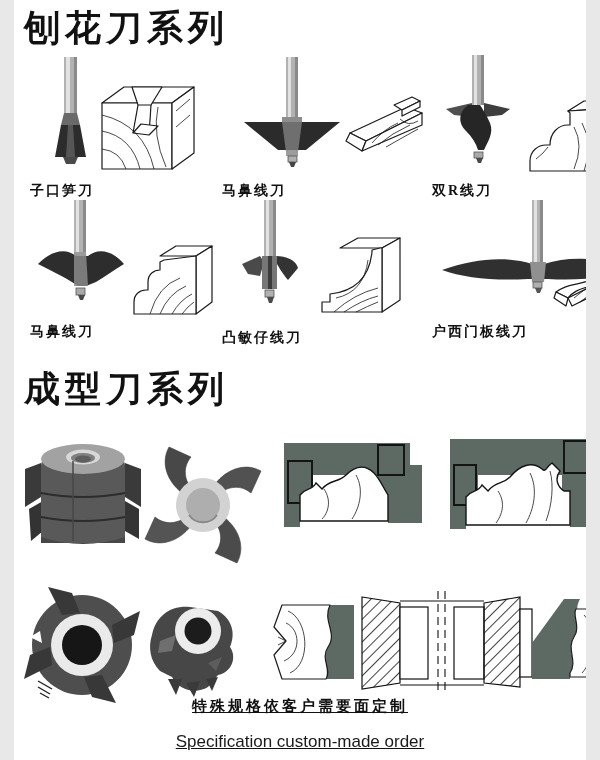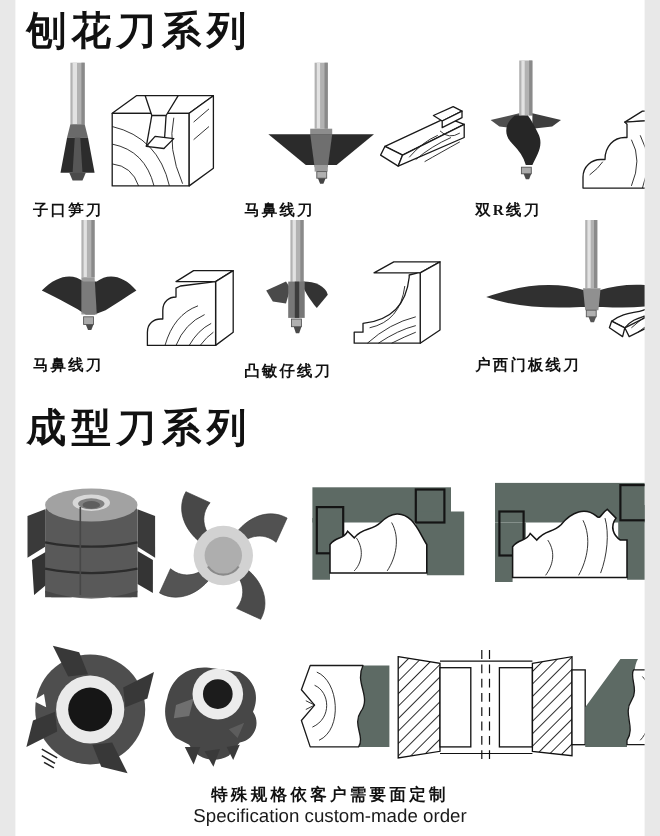--- a/index.html
+++ b/index.html
@@ -22,23 +22,23 @@
     white-space:nowrap;
   }
   
   .form-row{display:flex;align-items:flex-start;}
   .form-row .left{flex:0 0 252px;display:flex;justify-content:center;}
   .form-row .right{flex:1;display:flex;justify-content:flex-start;}
   .row-a{margin-top:6px;}
   .row-a .right{padding-top:14px;gap:10px;padding-left:6px;}
   .row-b{margin-top:4px;}
   .row-b .right{padding-top:6px;}
-  .footer{position:absolute;left:0;right:0;bottom:8px;text-align:center;}
+  .footer{position:absolute;left:0;right:0;bottom:8px;text-align:center;text-decoration:underline;}
   .footer-cn{font-size:15px;font-weight:bold;letter-spacing:3px;}
-  .footer-en{font-size:17px;font-family:"Liberation Sans", sans-serif;margin-top:0;color:#1a1a1a;text-align:center;}
+  .footer-en{font-size:17px;font-family:"Liberation Sans", sans-serif;margin-top:16px;color:#1a1a1a;text-align:center;}
   svg .ln{stroke:#1a1a1a;stroke-width:1.2;fill:none;}
   svg .wood{fill:#ffffff;stroke:#1a1a1a;stroke-width:1.2;stroke-linejoin:round;}
   svg .grain{fill:none;stroke:#1a1a1a;stroke-width:0.8;}
 </style>
 </head>
 <body>
 
 <div class="page">
 
   <h1 class="series-heading">刨花刀系列</h1>

